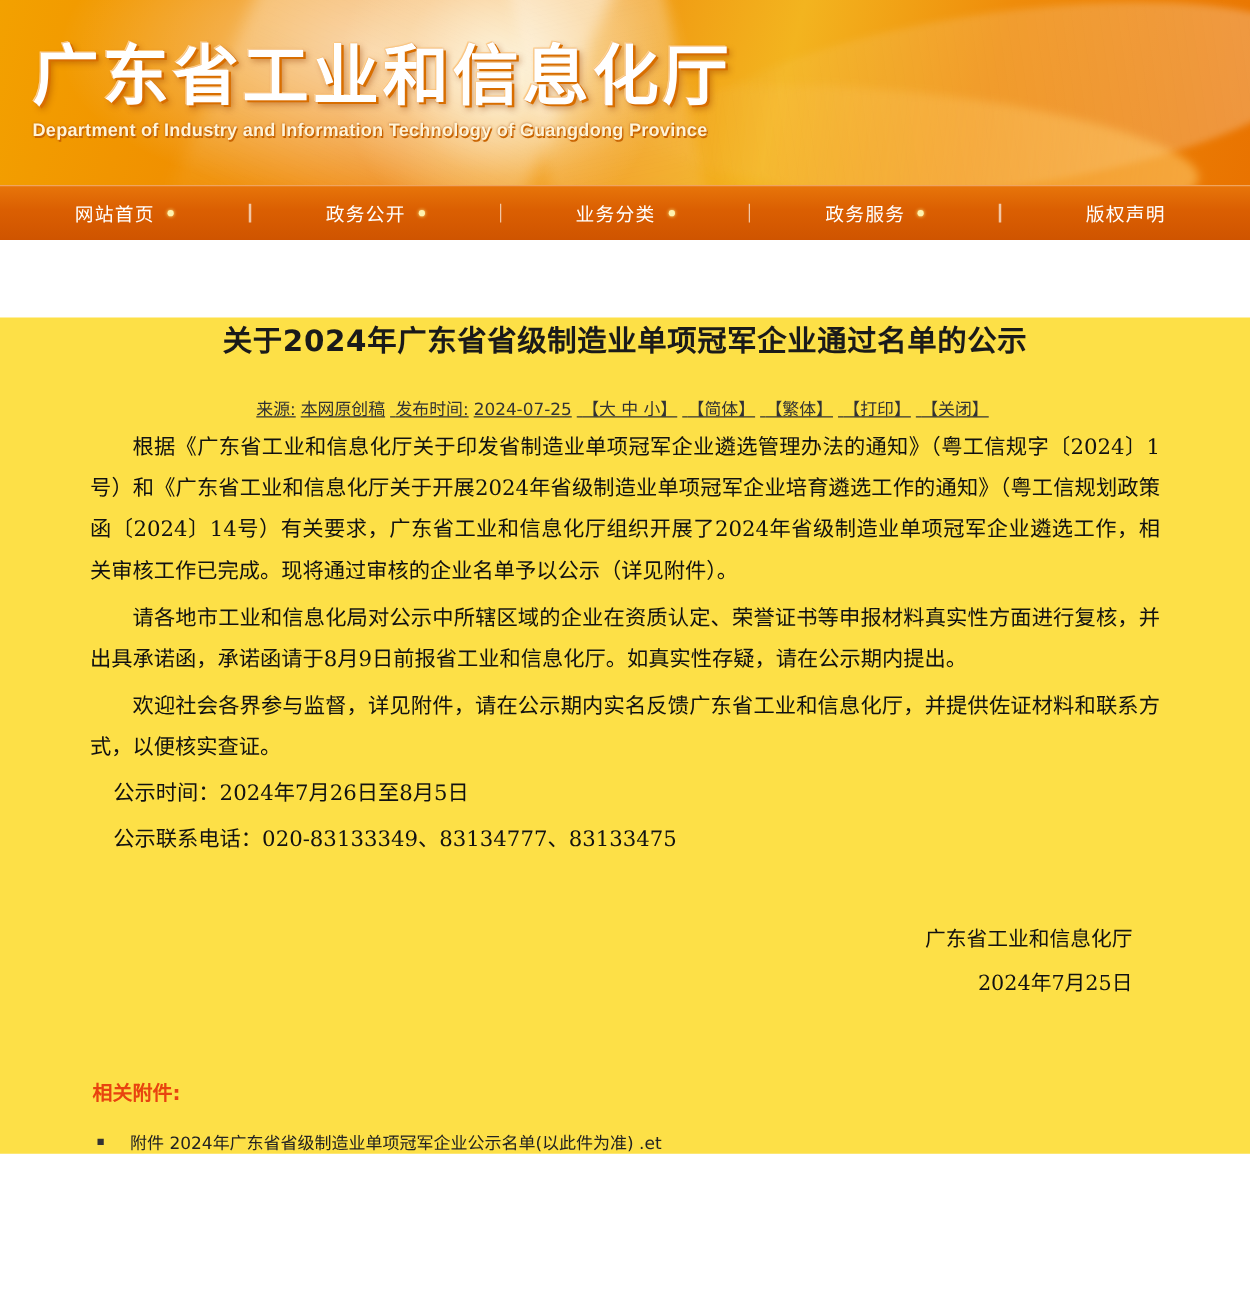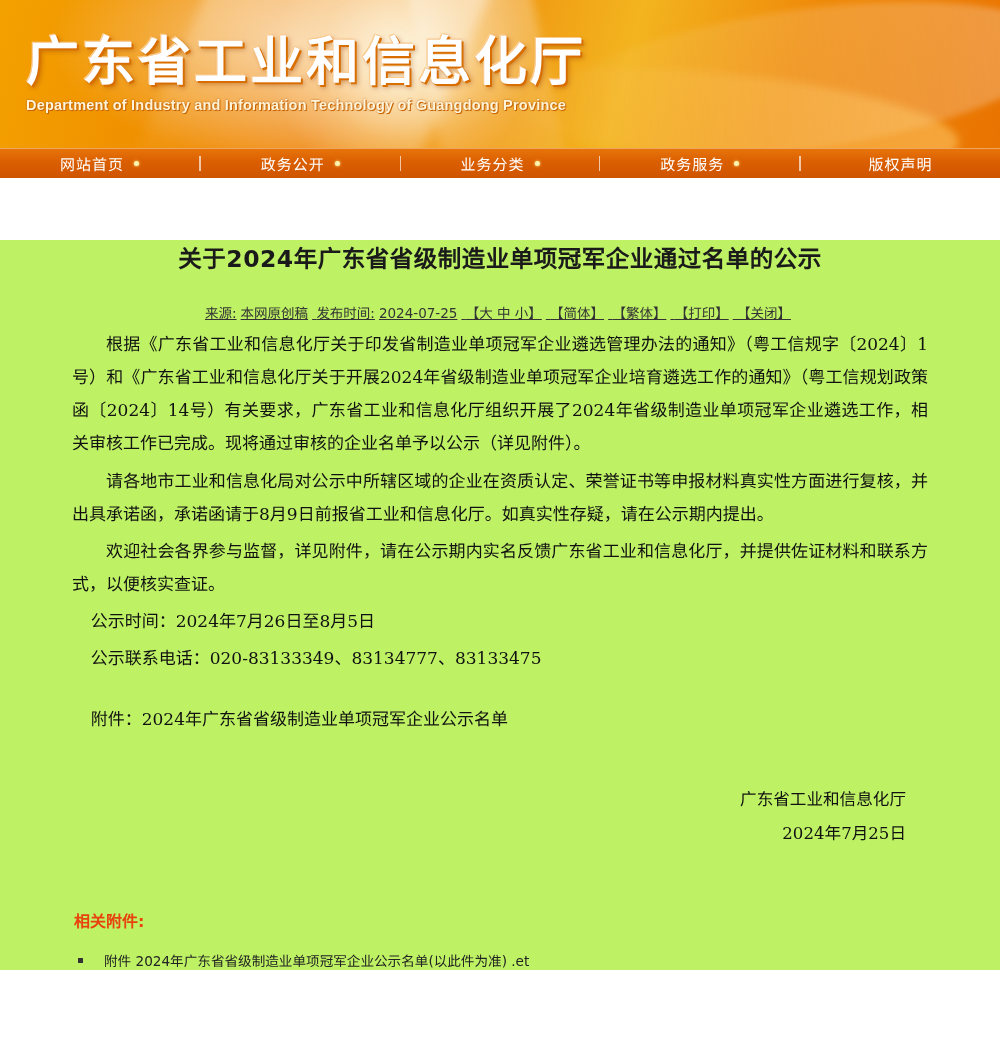--- a/index.html
+++ b/index.html
@@ -102,21 +102,21 @@
     font-weight: bold;
     letter-spacing: 0.2px;
     color: #fff4d8;
     text-shadow: 1px 1px 0 #c96400, 0 0 2px rgba(160,70,0,0.8);
     white-space: nowrap;
   }
 
   
   .nav {
     width: 1000px;
-    height: 30px;
+    height: 44px;
     background: linear-gradient(180deg, #e8760a 0%, #db5f02 45%, #cf5400 100%);
     display: flex;
     align-items: center;
     box-shadow: inset 0 1px 0 rgba(255,255,255,0.35);
   }
   .nav-item {
     flex: 1 1 0;
     display: flex;
     align-items: center;
     justify-content: center;
@@ -137,21 +137,21 @@
   }
   .nav-sep {
     width: 1px;
     height: 15px;
     background: rgba(255,255,255,0.65);
   }
 
   
   .content {
     width: 1000px;
-    background: #bef264;
+    background: #fde047;
   }
   .article {
     padding: 0 72px;
   }
   h1.doc-title {
     margin: 62px 0 0 0;
     text-align: center;
     font-family: "DejaVu Sans", "Liberation Sans", sans-serif;
     font-size: 23.5px;
     font-weight: bold;
@@ -278,21 +278,20 @@
       <a class="mi" href="#">【打印】</a>
       <a class="mi" href="#">【关闭】</a>
     </div>
 
     <div class="body-text">
       <p class="p-indent">根据《广东省工业和信息化厅关于印发省制造业单项冠军企业遴选管理办法的通知》（粤工信规字〔2024〕1号）和《广东省工业和信息化厅关于开展2024年省级制造业单项冠军企业培育遴选工作的通知》（粤工信规划政策函〔2024〕14号）有关要求，广东省工业和信息化厅组织开展了2024年省级制造业单项冠军企业遴选工作，相关审核工作已完成。现将通过审核的企业名单予以公示（详见附件）。</p>
       <p class="p-indent">请各地市工业和信息化局对公示中所辖区域的企业在资质认定、荣誉证书等申报材料真实性方面进行复核，并出具承诺函，承诺函请于8月9日前报省工业和信息化厅。如真实性存疑，请在公示期内提出。</p>
       <p class="p-indent">欢迎社会各界参与监督，详见附件，请在公示期内实名反馈广东省工业和信息化厅，并提供佐证材料和联系方式，以便核实查证。</p>
       <p class="p-noindent">公示时间：2024年7月26日至8月5日</p>
       <p class="p-noindent">公示联系电话：020-83133349、83134777、83133475</p>
-      <p class="p-noindent" style="margin-top:28px">附件：2024年广东省省级制造业单项冠军企业公示名单</p>
     </div>
 
     <div class="sign">
       <div>广东省工业和信息化厅</div>
       <div>2024年7月25日</div>
     </div>
 
     <div class="attach-head">相关附件:</div>
 
     <div class="attach-list">

